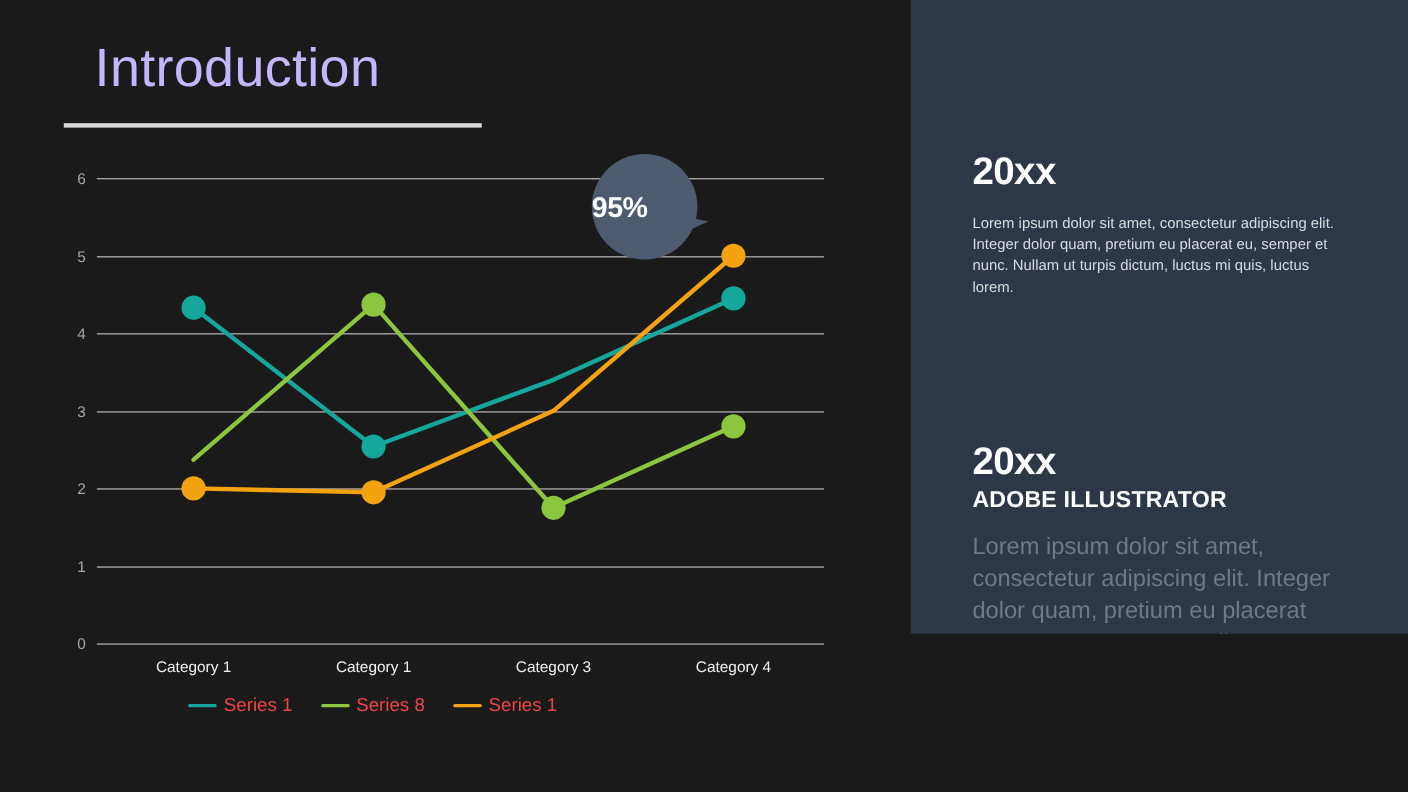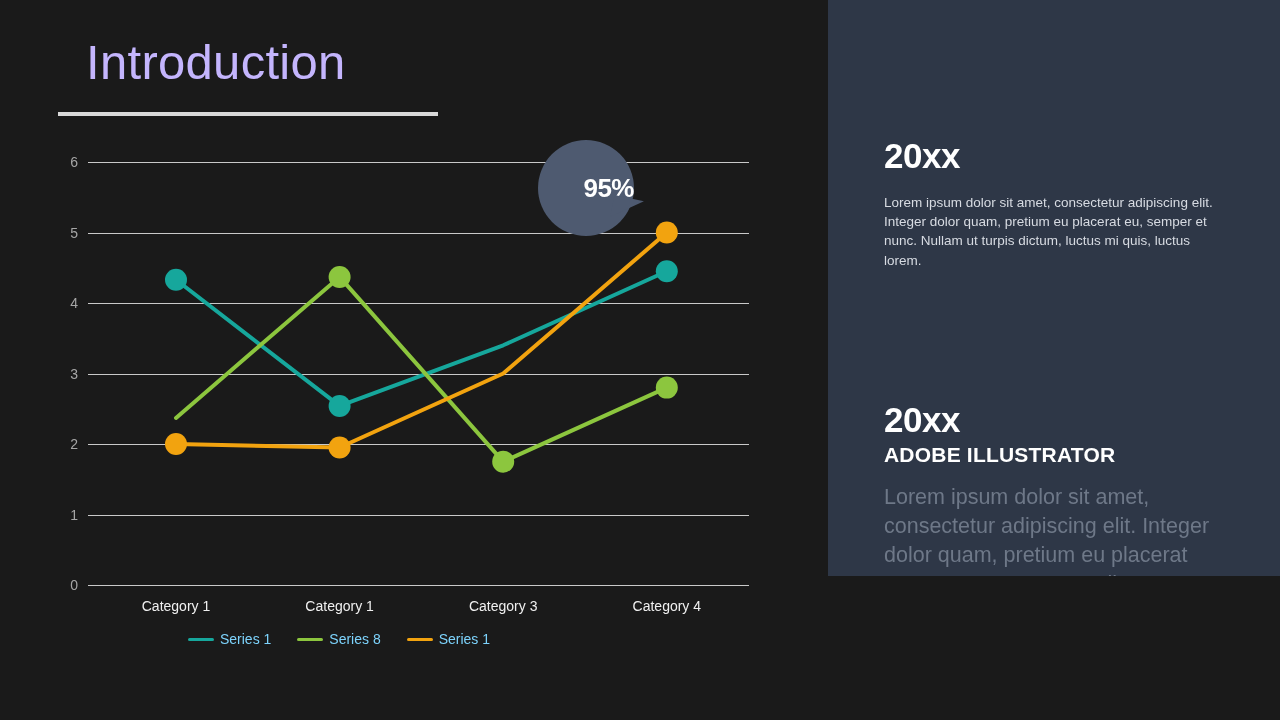--- a/index.html
+++ b/index.html
@@ -105,32 +105,32 @@
     position: absolute;
     left: 0; top: 631px;
     width: 828px;
     display: flex;
     justify-content: center;
     gap: 26px;
     padding-right: 150px;
   }
   .legend-item { display: flex; align-items: center; gap: 6px; }
   .legend-swatch { width: 26px; height: 3px; border-radius: 2px; }
-  .legend-label { font-size: 14px; color: #7dd3fc; }
+  .legend-label { font-size: 17px; color: #ef4444; }
 
   
   #callout {
     position: absolute;
     left: 538px; top: 140px;
     width: 96px; height: 96px;
     border-radius: 50%;
     background: #4e5a70;
     display: flex;
     align-items: center;
-    justify-content: flex-end;
+    justify-content: flex-start;
   }
   #callout-label {
     font-size: 26px;
     font-weight: bold;
     color: #ffffff;
     letter-spacing: -0.5px;
   }
   #callout-tail {
     position: absolute;
     left: 612px; top: 198px;

